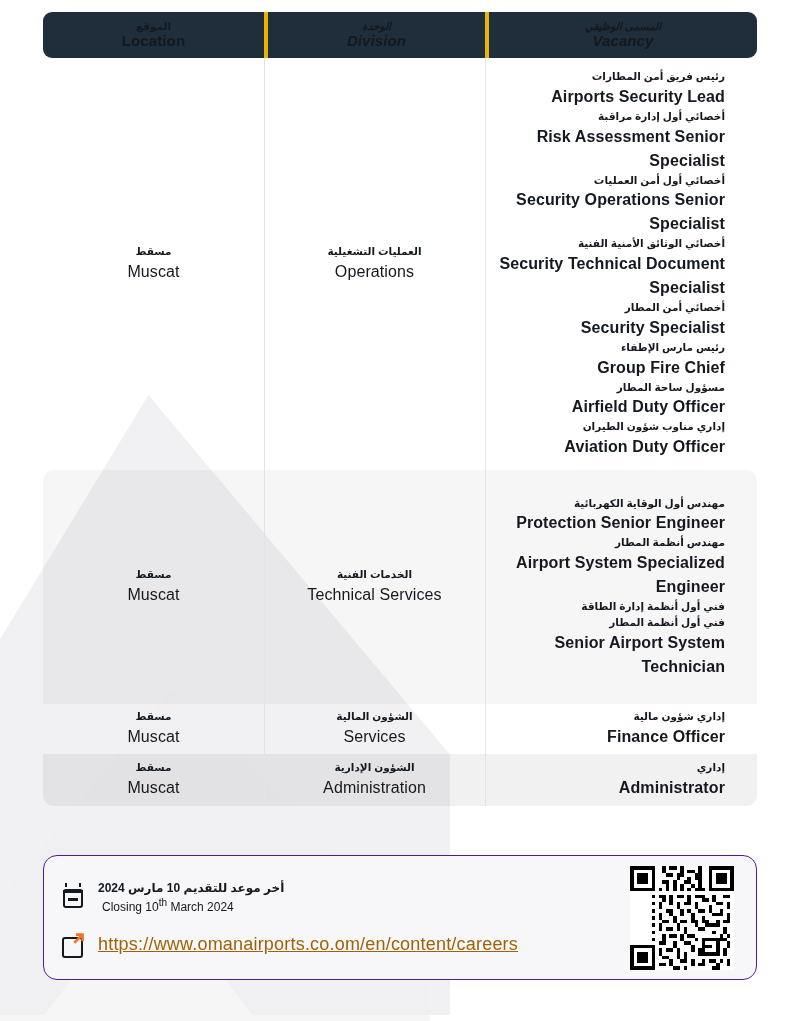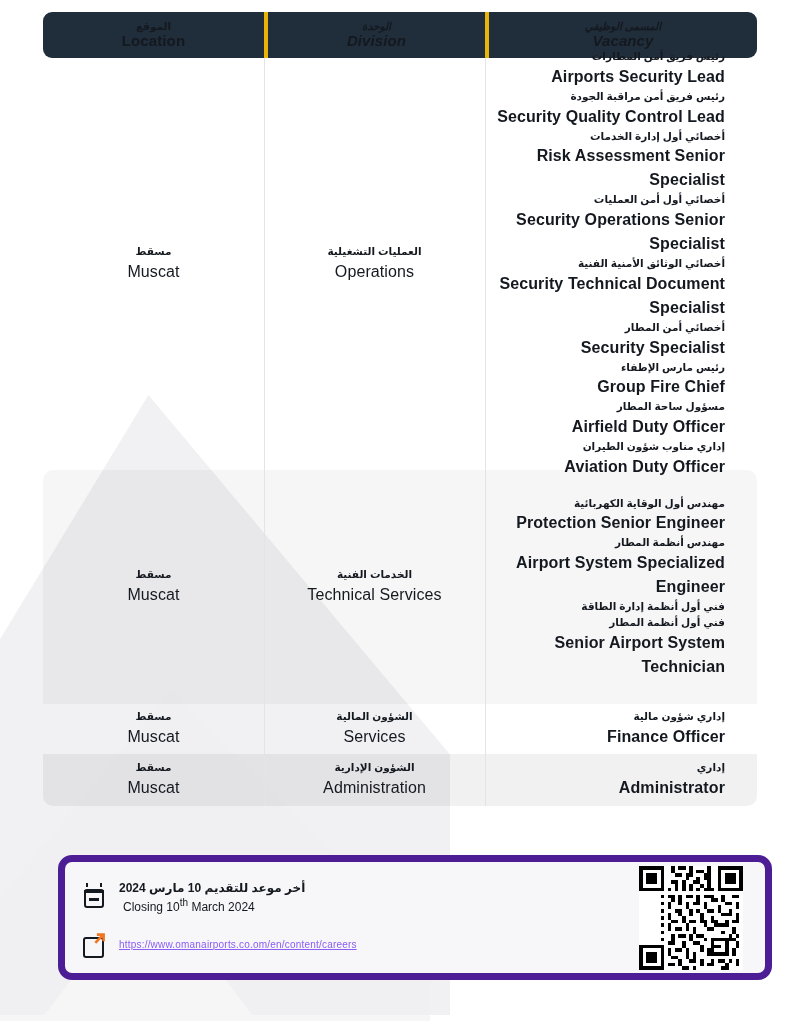--- a/index.html
+++ b/index.html
@@ -88,23 +88,23 @@
   .vac-item .en{display:block;line-height:1.5;}
 
   .vac-list{display:flex;flex-direction:column;justify-content:space-around;width:100%;height:100%;padding:12px 0;box-sizing:border-box;}
   .vac-list.right{align-items:flex-end;text-align:right;padding-right:32px;justify-content:center;}
 
   .loclabel .ar{display:block;line-height:1.55;text-align:center;}
   .loclabel .en{display:block;line-height:1.55;font-weight:400;}
 
   
   .footer{
-    position:absolute;left:58px;top:855px;width:714px;height:125px;
+    position:absolute;left:43px;top:855px;width:714px;height:125px;
     background:#f7f7f9;
-    border:7px solid #4c1d95;
+    border:1px solid #4c1d95;
     border-radius:14px;
     box-sizing:border-box;
     z-index:2;
     display:flex;align-items:center;justify-content:space-between;
     padding:0 22px 0 18px;
   }
   .foot-left{display:flex;flex-direction:column;gap:18px;}
   .foot-row{display:flex;align-items:center;gap:14px;}
   .icon-box{width:22px;height:22px;flex:0 0 22px;position:relative;}
 
@@ -128,21 +128,21 @@
   .ext-arrow{
     position:absolute;right:-1px;top:-1px;width:13px;height:13px;
   }
   .ext-arrow svg{display:block;}
 
   .date-lines{display:flex;flex-direction:column;}
   .date-ar{direction:rtl;font-size:12px;font-weight:600;line-height:1.35;color:#14181f;}
   .date-en{font-size:12px;font-weight:400;line-height:1.35;color:#14181f;padding-left:4px;}
   .date-en sup{font-size:10px;vertical-align:super;}
 
-  .url{font-size:10px;font-weight:400;color:#8b5cf6;letter-spacing:.2px;}
+  .url{font-size:18px;font-weight:400;color:#a16207;letter-spacing:.2px;}
 
   .qr{width:104px;height:104px;flex:0 0 104px;background:#ffffff;position:relative;}
   .qr svg{display:block;width:100%;height:100%;}
 </style>
 </head>
 <body>
 
 <div class="watermark">
   <div class="wm-chevron"></div>
   <div class="wm-chevron2"></div>
@@ -176,25 +176,21 @@
         <span class="ar">العمليات التشغيلية</span>
         <span class="en">Operations</span>
       </div>
       <div class="cell col-vac">
         <div class="vac-list right">
           <div class="vac-item">
             <span class="ar">رئيس فريق أمن المطارات</span>
             <span class="en">Airports Security Lead</span>
           </div>
           <div class="vac-item">
-            <span class="ar">رئيس فريق أمن مراقبة الجودة</span>
-            <span class="en">Security Quality Control Lead</span>
-          </div>
-          <div class="vac-item">
-            <span class="ar">أخصائي أول إدارة الخدمات</span>
+            <span class="ar">أخصائي أول إدارة مراقبة</span>
             <span class="en">Risk Assessment Senior Specialist</span>
           </div>
           <div class="vac-item">
             <span class="ar">أخصائي أول أمن  العمليات</span>
             <span class="en">Security Operations Senior Specialist</span>
           </div>
           <div class="vac-item">
             <span class="ar">أخصائي الوثائق الأمنية الفنية</span>
             <span class="en">Security Technical Document Specialist</span>
           </div>

